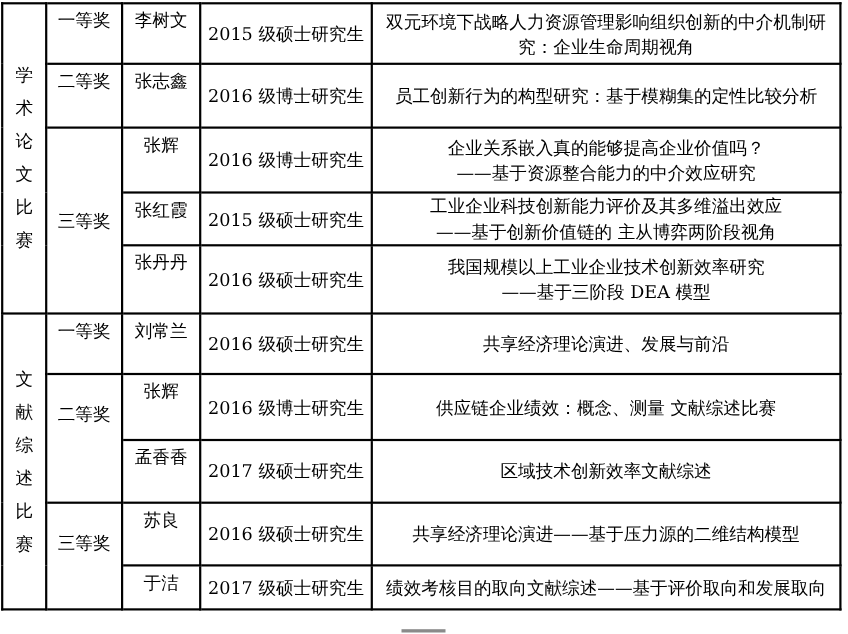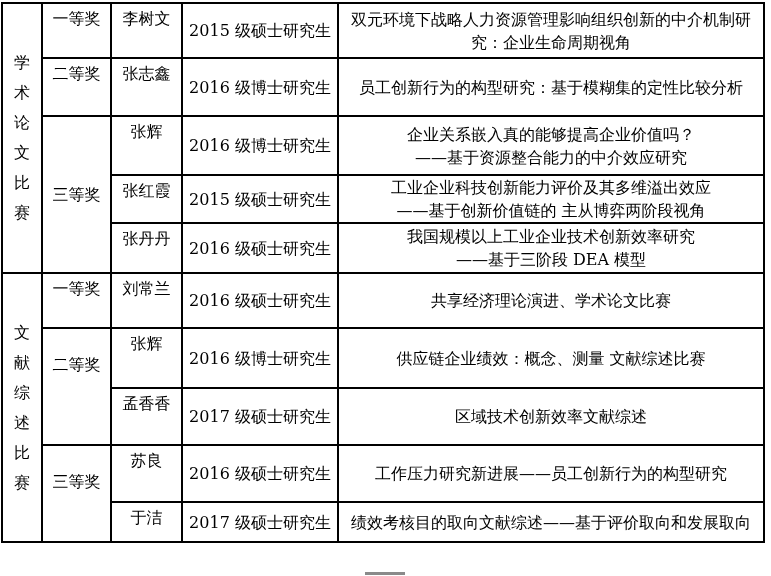--- a/index.html
+++ b/index.html
@@ -28,21 +28,21 @@
     text-align: center;
     vertical-align: middle;
     padding: 0;
     overflow: hidden;
   }
   
   tr:nth-child(1)  { height: 55px; }
   tr:nth-child(2)  { height: 58px; }
   tr:nth-child(3)  { height: 59px; }
   tr:nth-child(4)  { height: 44px; }
-  tr:nth-child(5)  { height: 50px; }
+  tr:nth-child(5)  { height: 62px; }
   tr:nth-child(6)  { height: 55px; }
   tr:nth-child(7)  { height: 60px; }
   tr:nth-child(8)  { height: 57px; margin-top: 12px; }
   tr:nth-child(9)  { height: 57px; }
   tr:nth-child(10) { height: 40px; }
 
   td.cat { vertical-align: middle; }
   td.cat .vtext {
     width: 17px;
     margin: 0 auto;
@@ -122,21 +122,21 @@
         </td>
       </tr>
       <tr>
         <td class="cat" rowspan="5">
           <div class="vtext">文献综述比赛</div>
         </td>
         <td class="va-top">一等奖</td>
         <td class="va-top">刘常兰</td>
         <td>2016 级硕士研究生</td>
         <td class="title-cell">
-          <div class="line">共享经济理论演进、学术论文比赛</div>
+          <div class="line">共享经济理论演进、发展与前沿</div>
         </td>
       </tr>
       <tr>
         <td class="va-upper" rowspan="2">二等奖</td>
         <td class="va-top">张辉</td>
         <td>2016 级博士研究生</td>
         <td class="title-cell">
           <div class="line">供应链企业绩效：概念、测量 文献综述比赛</div>
         </td>
       </tr>
@@ -145,21 +145,21 @@
         <td>2017 级硕士研究生</td>
         <td class="title-cell">
           <div class="line">区域技术创新效率文献综述</div>
         </td>
       </tr>
       <tr>
         <td class="va-upper" rowspan="2">三等奖</td>
         <td class="va-top">苏良</td>
         <td>2016 级硕士研究生</td>
         <td class="title-cell">
-          <div class="line">工作压力研究新进展——员工创新行为的构型研究</div>
+          <div class="line">共享经济理论演进——基于压力源的二维结构模型</div>
         </td>
       </tr>
       <tr>
         <td class="va-top">于洁</td>
         <td>2017 级硕士研究生</td>
         <td class="title-cell">
           <div class="line">绩效考核目的取向文献综述——基于评价取向和发展取向</div>
         </td>
       </tr>
     </tbody>

